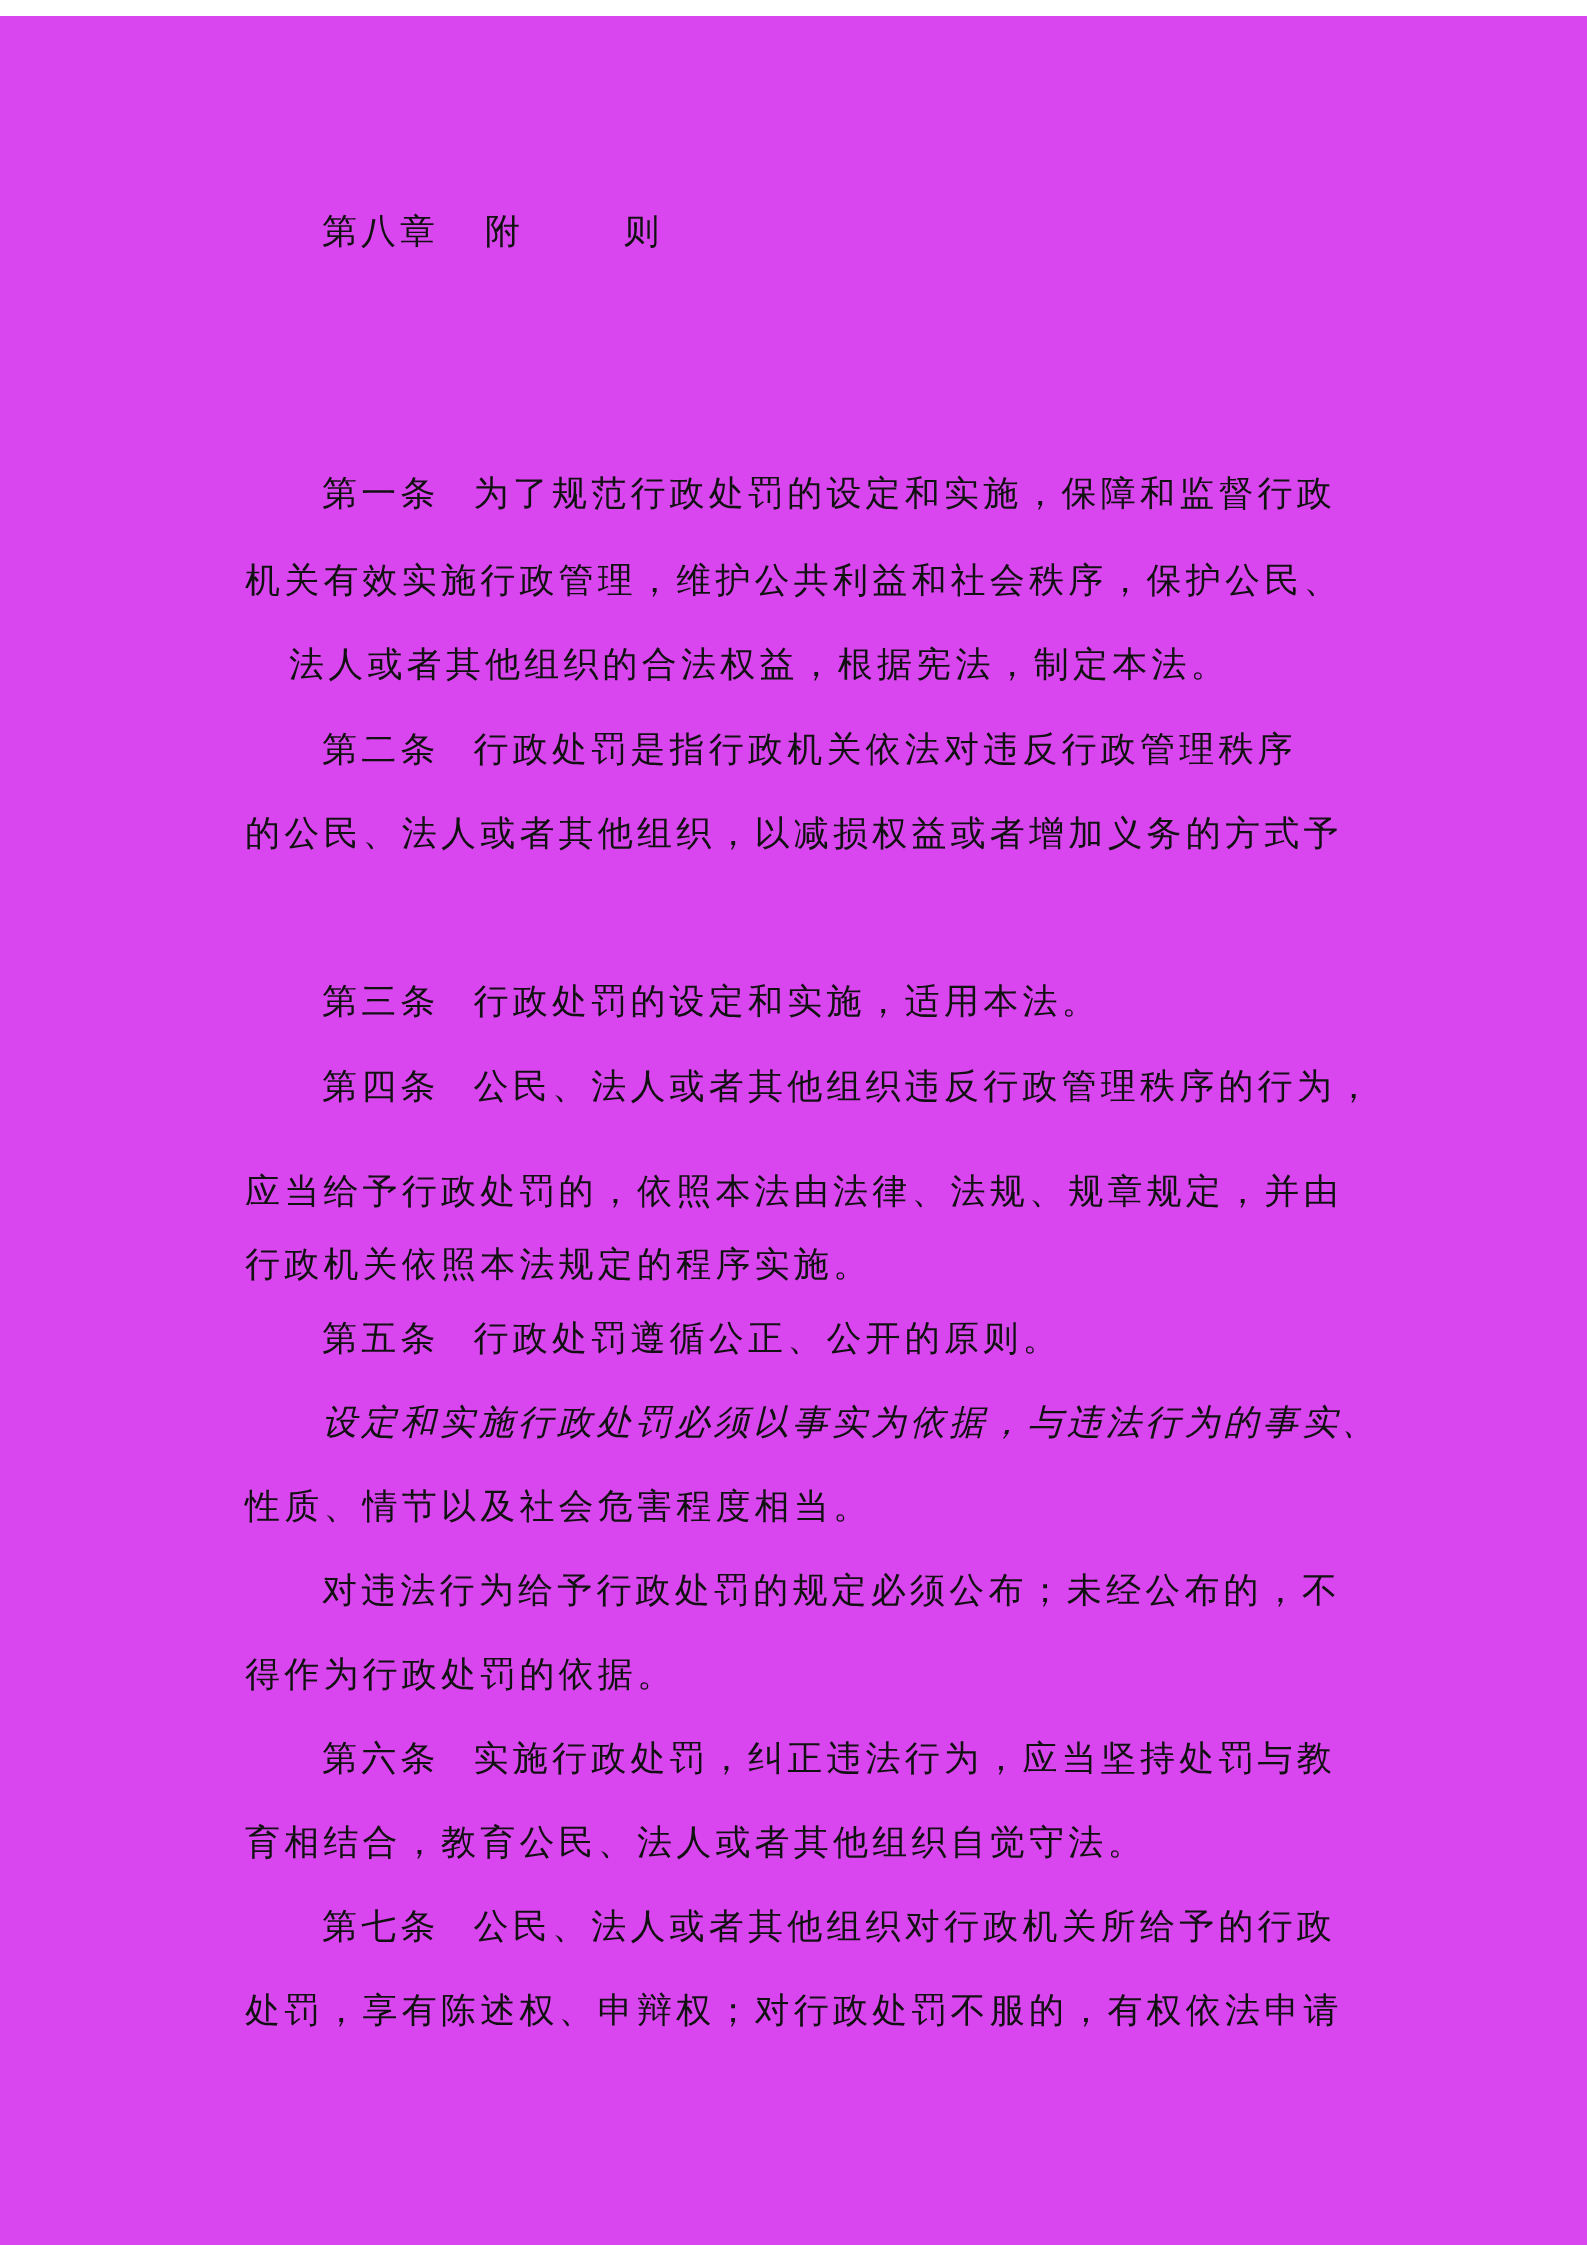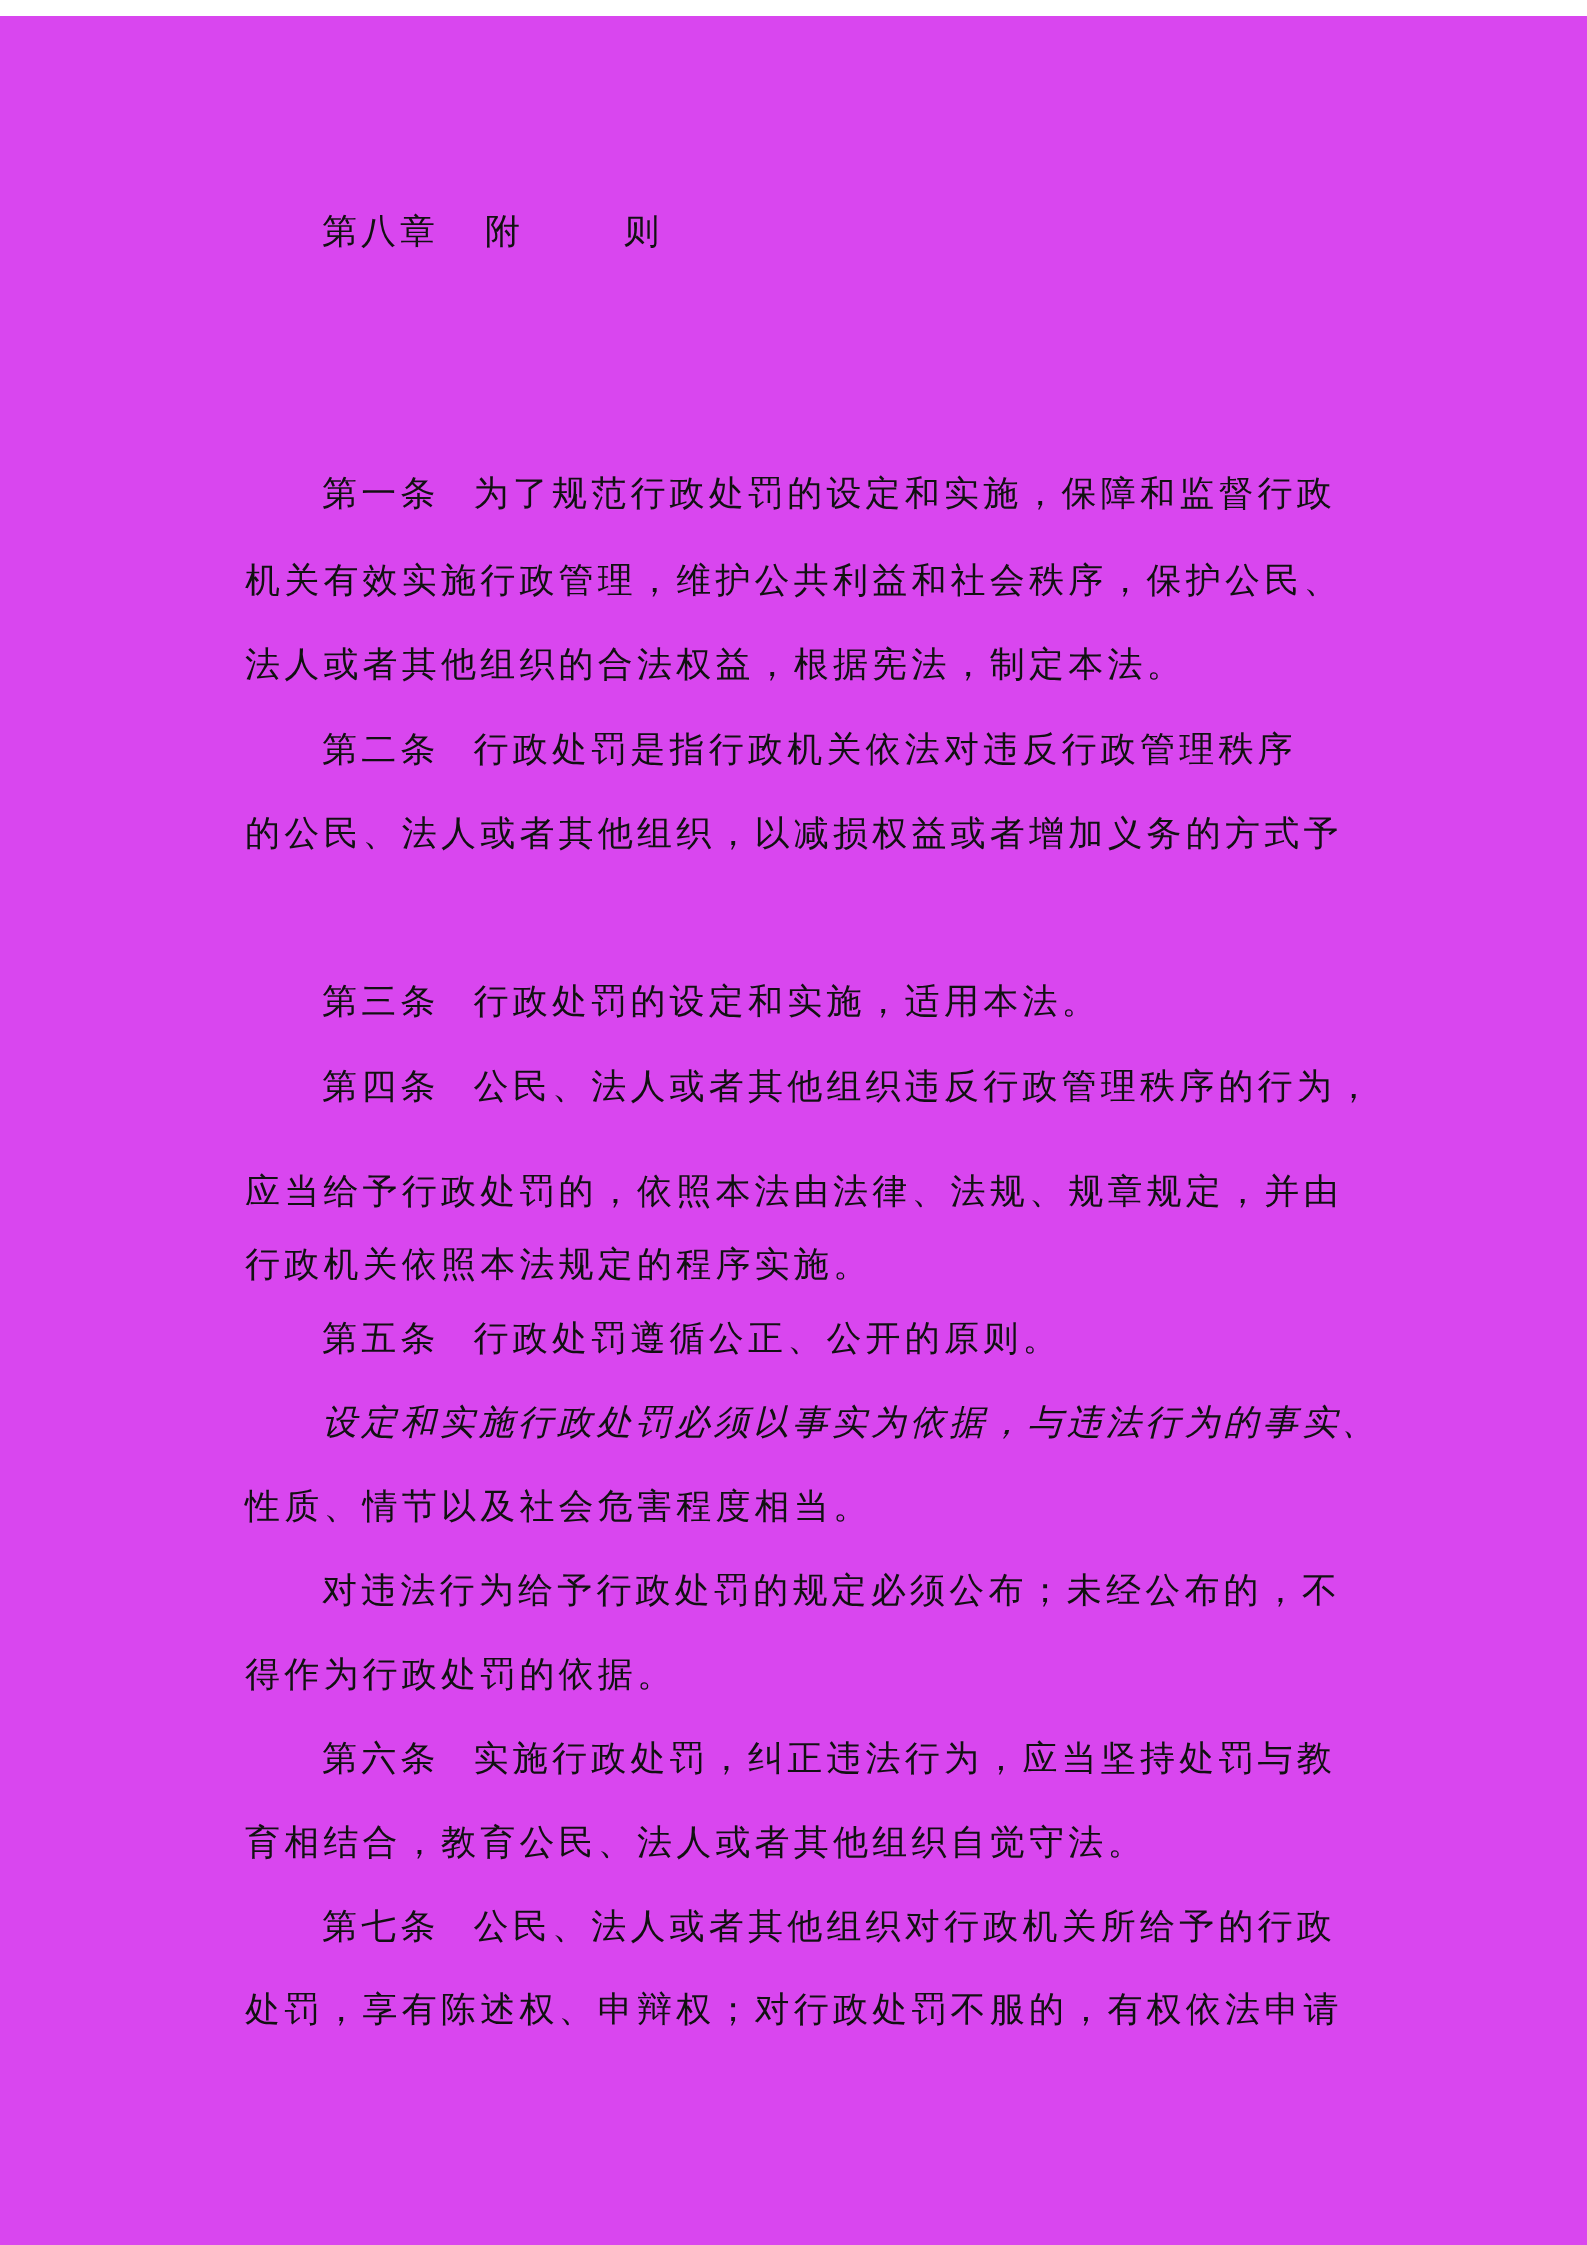--- a/index.html
+++ b/index.html
@@ -48,21 +48,21 @@
 
   <div class="line indent heading" style="top:193px;">
     <span>第八章</span><span class="gap1"></span><span>附</span><span class="gap2"></span><span>则</span>
   </div>
 
 
   <div class="line indent" style="top:458px;font-family:Liberation Mono, monospace;">
     <span>第一条</span><span class="artgap"></span><span>为了规范行政处罚的设定和实施，保障和监督行政</span>
   </div>
   <div class="line" style="top:542px;">机关有效实施行政管理，维护公共利益和社会秩序，保护公民、</div>
-  <div class="line" style="top:626px;">法人或者其他组织的合法权益，根据宪法，制定本法。</div>
+  <div class="line" style="top:626px;margin-left:44px;">法人或者其他组织的合法权益，根据宪法，制定本法。</div>
 
   <div class="line indent" style="top:711px;">
     <span>第二条</span><span class="artgap"></span><span>行政处罚是指行政机关依法对违反行政管理秩序</span>
   </div>
   <div class="line" style="top:795px;">的公民、法人或者其他组织，以减损权益或者增加义务的方式予</div>
 
   <div class="line indent" style="top:963px;">
     <span>第三条</span><span class="artgap"></span><span>行政处罚的设定和实施，适用本法。</span>
   </div>
 
@@ -83,15 +83,15 @@
   <div class="line" style="top:1636px;">得作为行政处罚的依据。</div>
 
   <div class="line indent" style="top:1720px;">
     <span>第六条</span><span class="artgap"></span><span>实施行政处罚，纠正违法行为，应当坚持处罚与教</span>
   </div>
   <div class="line" style="top:1804px;">育相结合，教育公民、法人或者其他组织自觉守法。</div>
 
   <div class="line indent" style="top:1888px;">
     <span>第七条</span><span class="artgap"></span><span>公民、法人或者其他组织对行政机关所给予的行政</span>
   </div>
-  <div class="line" style="top:1972px;font-family:Liberation Serif, serif;">处罚，享有陈述权、申辩权；对行政处罚不服的，有权依法申请</div>
+  <div class="line" style="top:1972px;">处罚，享有陈述权、申辩权；对行政处罚不服的，有权依法申请</div>
 
 </div>
 
 </body></html>

